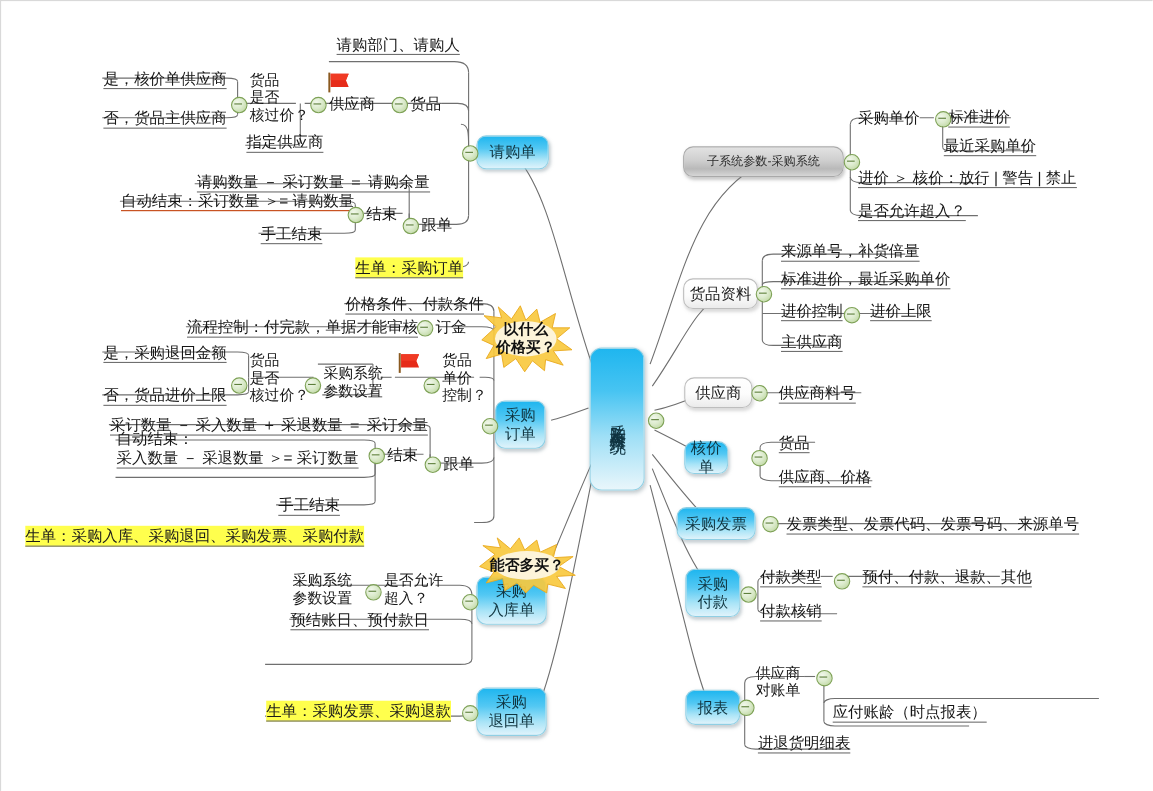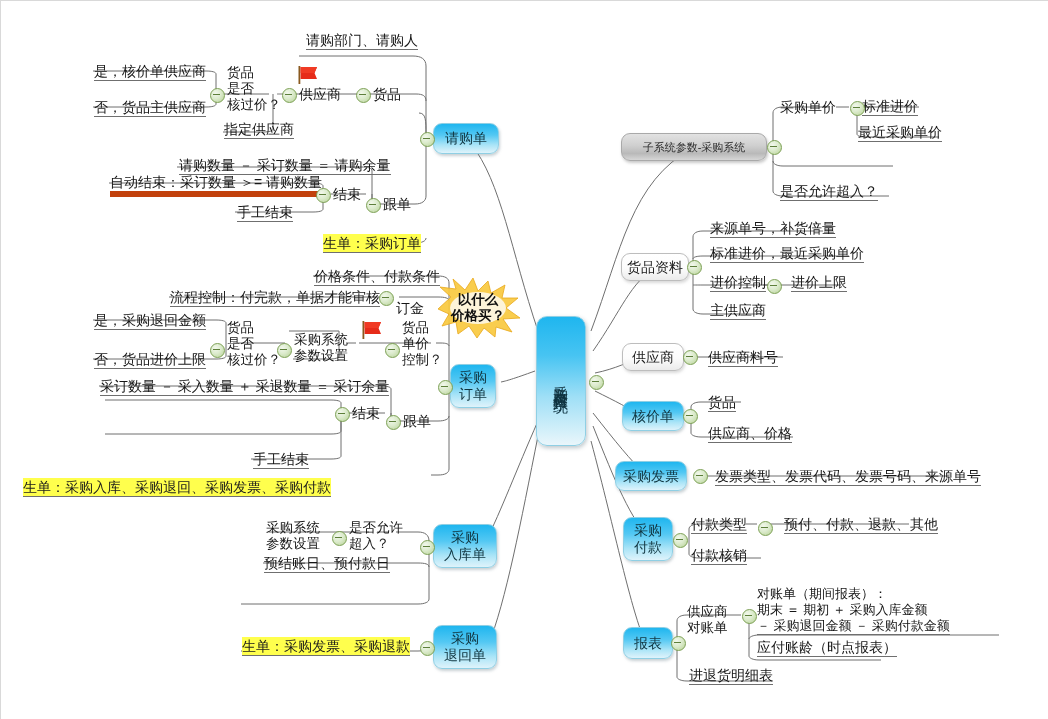--- a/index.html
+++ b/index.html
@@ -270,20 +270,27 @@
 
   <div class="burst" style="left:434px;top:276px;width:86px;height:62px;">
     <svg viewBox="0 0 86 62" width="86" height="62">
       <polygon points="3,32 16,20 5,10 21,12 18,2 30,13 38,1 43,14 53,4 56,16 70,8 67,21 83,21 71,31 85,41 68,42 77,55 61,50 60,60 49,51 42,61 34,49 23,57 21,45 7,49 14,37" fill="#f8c93f" fill-opacity="0.92" stroke="#e8a81c" stroke-width="0.8"></polygon>
       <ellipse cx="43" cy="31" rx="28" ry="16" fill="#fdf5e0" fill-opacity="0.95"></ellipse>
     </svg>
     <div class="txt">以什么
 价格买？</div>
   </div>
 
+  <div class="burst" style="left:432px;top:487px;width:92px;height:52px;">
+    <svg viewBox="0 0 92 52" width="92" height="52">
+      <polygon points="3,27 17,16 6,8 22,10 19,1 31,11 39,1 44,12 55,3 58,14 73,7 70,19 88,18 75,27 90,35 73,36 81,47 65,43 64,51 52,44 45,51 37,42 26,49 24,38 9,42 16,32" fill="#f8c93f" fill-opacity="0.92" stroke="#e8a81c" stroke-width="0.8"></polygon>
+      <ellipse cx="46" cy="26" rx="30" ry="13" fill="#fdf5e0" fill-opacity="0.95"></ellipse>
+    </svg>
+    <div class="txt">能否多买？</div>
+  </div>
 
   <div class="node blue" style="left:432px;top:122px;width:66px;height:31px;">
     <span>请购单</span>
   </div>
   <div class="tog" style="left:419px;top:131px;"></div>
 
   <div class="node blue" style="left:449px;top:363px;width:46px;height:44px;">
     <span>采购
 订单</span>
   </div>
@@ -309,21 +316,21 @@
   <div class="node white" style="left:620px;top:252px;width:68px;height:28px;">
     <span>货品资料</span>
   </div>
   <div class="tog" style="left:686px;top:259px;"></div>
 
   <div class="node white" style="left:621px;top:342px;width:62px;height:28px;">
     <span>供应商</span>
   </div>
   <div class="tog" style="left:682px;top:349px;"></div>
 
-  <div class="node blue" style="left:621px;top:400px;width:62px;height:30px;">
+  <div class="node blue" style="left:621px;top:400px;width:40px;height:30px;">
     <span>核价单</span>
   </div>
   <div class="tog" style="left:682px;top:408px;"></div>
 
   <div class="node blue" style="left:614px;top:460px;width:72px;height:30px;">
     <span>采购发票</span>
   </div>
   <div class="tog" style="left:692px;top:468px;"></div>
 
   <div class="node blue" style="left:622px;top:516px;width:50px;height:44px;">
@@ -360,28 +367,28 @@
   <div class="leaf" style="left:223px;top:119px;border-bottom:1px solid #6f6f6f;">指定供应商</div>
 
   <div class="leaf" style="left:382px;top:194px;">跟单</div>
   <div class="tog" style="left:365px;top:197px;"></div>
 
   <div class="leaf" style="left:178px;top:155px;border-bottom:1px solid #6f6f6f;">请购数量 － 采订数量 ＝ 请购余量</div>
 
   <div class="leaf" style="left:332px;top:184px;">结束</div>
   <div class="tog" style="left:315px;top:187px;"></div>
 
-  <div class="leaf" style="left:109px;top:172px;border-bottom:6px solid #c2410c;">自动结束：采订数量 ＞= 请购数量</div>
+  <div class="leaf" style="left:109px;top:172px;border-bottom:1px solid #c2410c;">自动结束：采订数量 ＞= 请购数量</div>
   <div class="leaf" style="left:236px;top:202px;border-bottom:1px solid #6f6f6f;">手工结束</div>
 
   <div class="leaf hl" style="left:322px;top:233px;border-bottom:1px solid #6f6f6f;">生单：采购订单</div>
 
   <div class="leaf" style="left:313px;top:266px;border-bottom:1px solid #6f6f6f;">价格条件、付款条件</div>
 
-  <div class="leaf" style="left:395px;top:287px;margin-top:11px;">订金</div>
+  <div class="leaf" style="left:395px;top:287px;">订金</div>
   <div class="tog" style="left:378px;top:290px;"></div>
 
   <div class="leaf" style="left:169px;top:287px;border-bottom:1px solid #6f6f6f;">流程控制：付完款，单据才能审核</div>
 
   <div class="leaf" style="left:401px;top:319px;line-height:16px;font-size:13.5px;">货品
 单价
 控制？</div>
   <div class="tog" style="left:384px;top:342px;"></div>
   <svg class="flag" style="left:360px;top:319px;" viewBox="0 0 22 20">
     <rect x="1.5" y="1" width="1.8" height="18" fill="#8a5a20"></rect>
@@ -402,20 +409,22 @@
   <div class="leaf" style="left:93px;top:349px;border-bottom:1px solid #6f6f6f;">否，货品进价上限</div>
 
   <div class="leaf" style="left:402px;top:411px;">跟单</div>
   <div class="tog" style="left:385px;top:414px;"></div>
 
   <div class="leaf" style="left:99px;top:376px;border-bottom:1px solid #6f6f6f;">采订数量 － 采入数量 ＋ 采退数量 ＝ 采订余量</div>
 
   <div class="leaf" style="left:351px;top:403px;">结束</div>
   <div class="tog" style="left:334px;top:406px;"></div>
 
+  <div class="leaf" style="left:105px;top:390px;line-height:17px;border-bottom:1px solid #6f6f6f;">自动结束：
+采入数量 － 采退数量 ＞= 采订数量</div>
   <div class="leaf" style="left:252px;top:449px;border-bottom:1px solid #6f6f6f;">手工结束</div>
 
   <div class="leaf hl" style="left:22px;top:477px;border-bottom:1px solid #6f6f6f;">生单：采购入库、采购退回、采购发票、采购付款</div>
 
   <div class="leaf" style="left:348px;top:519px;line-height:16px;font-size:13.5px;">是否允许
 超入？</div>
   <div class="tog" style="left:331px;top:530px;"></div>
 
   <div class="leaf" style="left:265px;top:519px;line-height:16px;font-size:13.5px;">采购系统
 参数设置</div>
@@ -423,20 +432,21 @@
   <div class="leaf" style="left:263px;top:553px;border-bottom:1px solid #6f6f6f;">预结账日、预付款日</div>
 
 
   <div class="leaf hl" style="left:241px;top:636px;border-bottom:1px solid #6f6f6f;">生单：采购发票、采购退款</div>
 
   <div class="leaf" style="left:779px;top:97px;">采购单价</div>
   <div class="tog" style="left:849px;top:100px;"></div>
 
   <div class="leaf" style="left:861px;top:96px;border-bottom:1px solid #6f6f6f;">标准进价</div>
   <div class="leaf" style="left:857px;top:122px;border-bottom:1px solid #6f6f6f;">最近采购单价</div>
+  <div class="leaf" style="left:779px;top:151px;border-bottom:1px solid #6f6f6f;">进价 ＞ 核价：放行 | 警告 | 禁止</div>
   <div class="leaf" style="left:779px;top:181px;border-bottom:1px solid #6f6f6f;">是否允许超入？</div>
 
   <div class="leaf" style="left:709px;top:218px;border-bottom:1px solid #6f6f6f;">来源单号，补货倍量</div>
   <div class="leaf" style="left:709px;top:243px;border-bottom:1px solid #6f6f6f;">标准进价，最近采购单价</div>
   <div class="leaf" style="left:709px;top:272px;border-bottom:1px solid #6f6f6f;">进价控制</div>
   <div class="tog" style="left:766px;top:278px;"></div>
   <div class="leaf" style="left:790px;top:272px;border-bottom:1px solid #6f6f6f;">进价上限</div>
   <div class="leaf" style="left:709px;top:300px;border-bottom:1px solid #6f6f6f;text-align:right;">主供应商</div>
 
   <div class="leaf" style="left:707px;top:347px;border-bottom:1px solid #6f6f6f;">供应商料号</div>
@@ -448,21 +458,18 @@
 
   <div class="leaf" style="left:690px;top:514px;border-bottom:1px solid #6f6f6f;">付款类型</div>
   <div class="tog" style="left:757px;top:520px;"></div>
   <div class="leaf" style="left:783px;top:514px;border-bottom:1px solid #6f6f6f;">预付、付款、退款、其他</div>
   <div class="leaf" style="left:690px;top:545px;border-bottom:1px solid #6f6f6f;">付款核销</div>
 
   <div class="leaf" style="left:686px;top:603px;line-height:16px;font-size:13.5px;">供应商
 对账单</div>
   <div class="tog" style="left:741px;top:608px;"></div>
 
-  <div class="leaf" style="left:756px;top:585px;line-height:16px;font-size:13px;border-bottom:1px solid #6f6f6f;">对账单（期间报表）：
-期末 ＝ 期初 ＋ 采购入库金额
-  － 采购退回金额 － 采购付款金额</div>
 
   <div class="leaf" style="left:756px;top:637px;border-bottom:1px solid #6f6f6f;">应付账龄（时点报表）</div>
 
   <div class="leaf" style="left:688px;top:665px;border-bottom:1px solid #6f6f6f;">进退货明细表</div>
 
 </div>
 
 </body></html>

